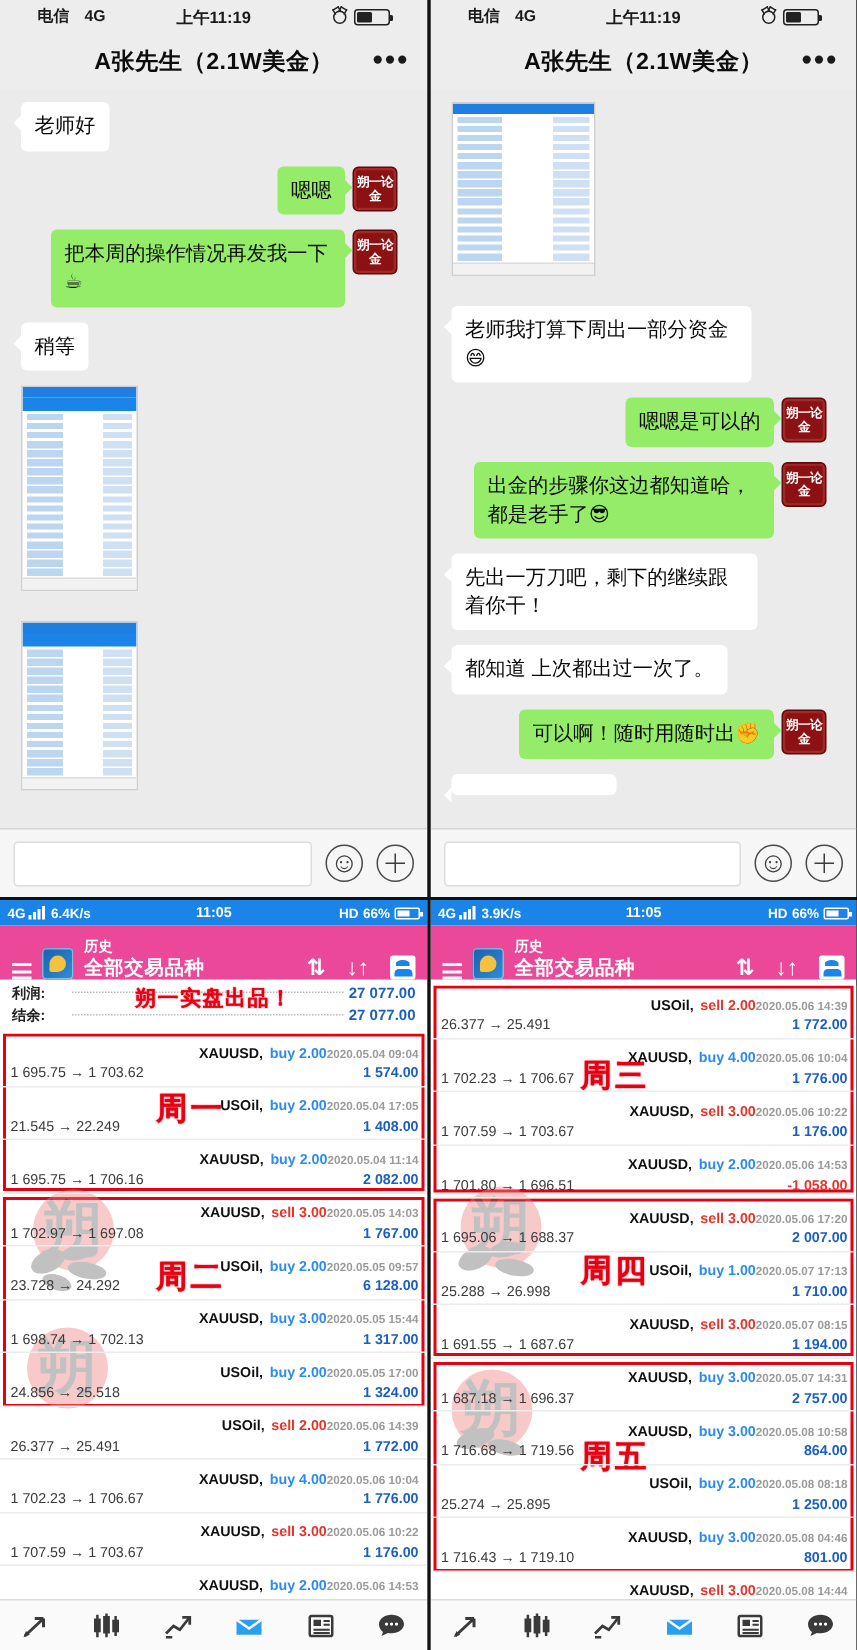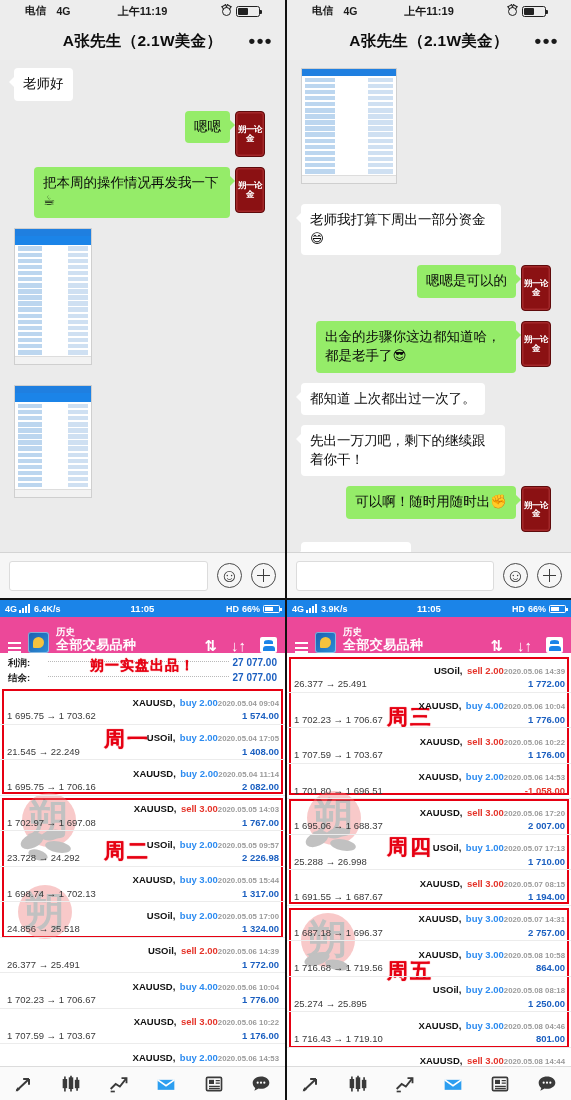--- a/index.html
+++ b/index.html
@@ -46,21 +46,21 @@
   .row { display:flex; margin-bottom:10px; align-items:flex-start; }
   .row.out { justify-content:flex-end; }
   .bub { position:relative; max-width:208px; padding:7px 9px; border-radius:4px;
     font-size:13.5px; line-height:1.38; color:#0a0a0a; word-break:break-word; }
   .bub.in  { background:#fff; margin-left:6px; }
   .bub.out { background:#95ec69; margin-right:5px; }
   .bub.in:before { content:""; position:absolute; left:-5px; top:9px;
     border:5px solid transparent; border-right-color:#fff; border-left:none; }
   .bub.out:after { content:""; position:absolute; right:-5px; top:9px;
     border:5px solid transparent; border-left-color:#95ec69; border-right:none; }
-  .av { width:30px; height:46px; border-radius:4px; flex:none;
+  .av { width:30px; height:30px; border-radius:4px; flex:none;
     background:#8b1113; border:1px solid #5f0a0b;
     display:flex; align-items:center; justify-content:flex-start;
     box-shadow:inset 0 0 0 1.5px #a3282a; }
   .av span { color:#fff; font-size:8.5px; font-weight:700; line-height:1.05;
     text-align:center; letter-spacing:-.5px; }
 
   
   .thumb { width:78px; border:1px solid #cfcfcf; background:#fff; margin-bottom:10px;
     padding:0; overflow:hidden; }
   .thumb.w96 { width:96px; }
@@ -189,20 +189,23 @@
           </div>
       </div>
 
       <div class="row out">
         <div class="bub out" style="max-width:196px">把本周的操作情况再发我一下☕</div>
         <div class="av">
             <span>朔一论金</span>
           </div>
       </div>
 
+      <div class="row">
+          <div class="bub in">稍等</div>
+        </div>
 
       <div class="row" style="margin-left:6px">
         <div class="thumb">
           <div class="tbar"></div>
             <div class="thead"></div>
           <div class="tline"></div>
             <div class="tline"></div>
             <div class="tline"></div>
             <div class="tline"></div>
           <div class="tline"></div>
@@ -305,24 +308,24 @@
       </div>
 
       <div class="row out">
         <div class="bub out" style="max-width:200px">出金的步骤你这边都知道哈，都是老手了😎</div>
         <div class="av">
             <span>朔一论金</span>
           </div>
       </div>
 
       <div class="row">
+          <div class="bub in" style="max-width:204px">先出一万刀吧，剩下的继续跟着你干！</div>
+        </div>
+      <div class="row">
           <div class="bub in">都知道 上次都出过一次了。</div>
-        </div>
-      <div class="row">
-          <div class="bub in" style="max-width:204px">先出一万刀吧，剩下的继续跟着你干！</div>
         </div>
 
       <div class="row out">
         <div class="bub out">可以啊！随时用随时出✊</div>
         <div class="av">
             <span>朔一论金</span>
           </div>
       </div>
       <div class="row">
           <div class="bub in" style="width:110px;height:14px"></div>
@@ -451,21 +454,21 @@
               <span class="pf">1 767.00</span>
             </div>
           </div>
           <div class="trow">
             <div class="l1">
               <span><span class="sym">USOil,</span> <span class="side buy">buy 2.00</span></span>
               <span class="dt">2020.05.05 09:57</span>
             </div>
             <div class="l2">
               <span class="px">23.728 → 24.292</span>
-              <span class="pf">2 226.98</span>
+              <span class="pf">6 128.00</span>
             </div>
           </div>
           <div class="trow">
             <div class="l1">
               <span><span class="sym">XAUUSD,</span> <span class="side buy">buy 3.00</span></span>
               <span class="dt">2020.05.05 15:44</span>
             </div>
             <div class="l2">
               <span class="px">1 698.74 → 1 702.13</span>
               <span class="pf">1 317.00</span>

